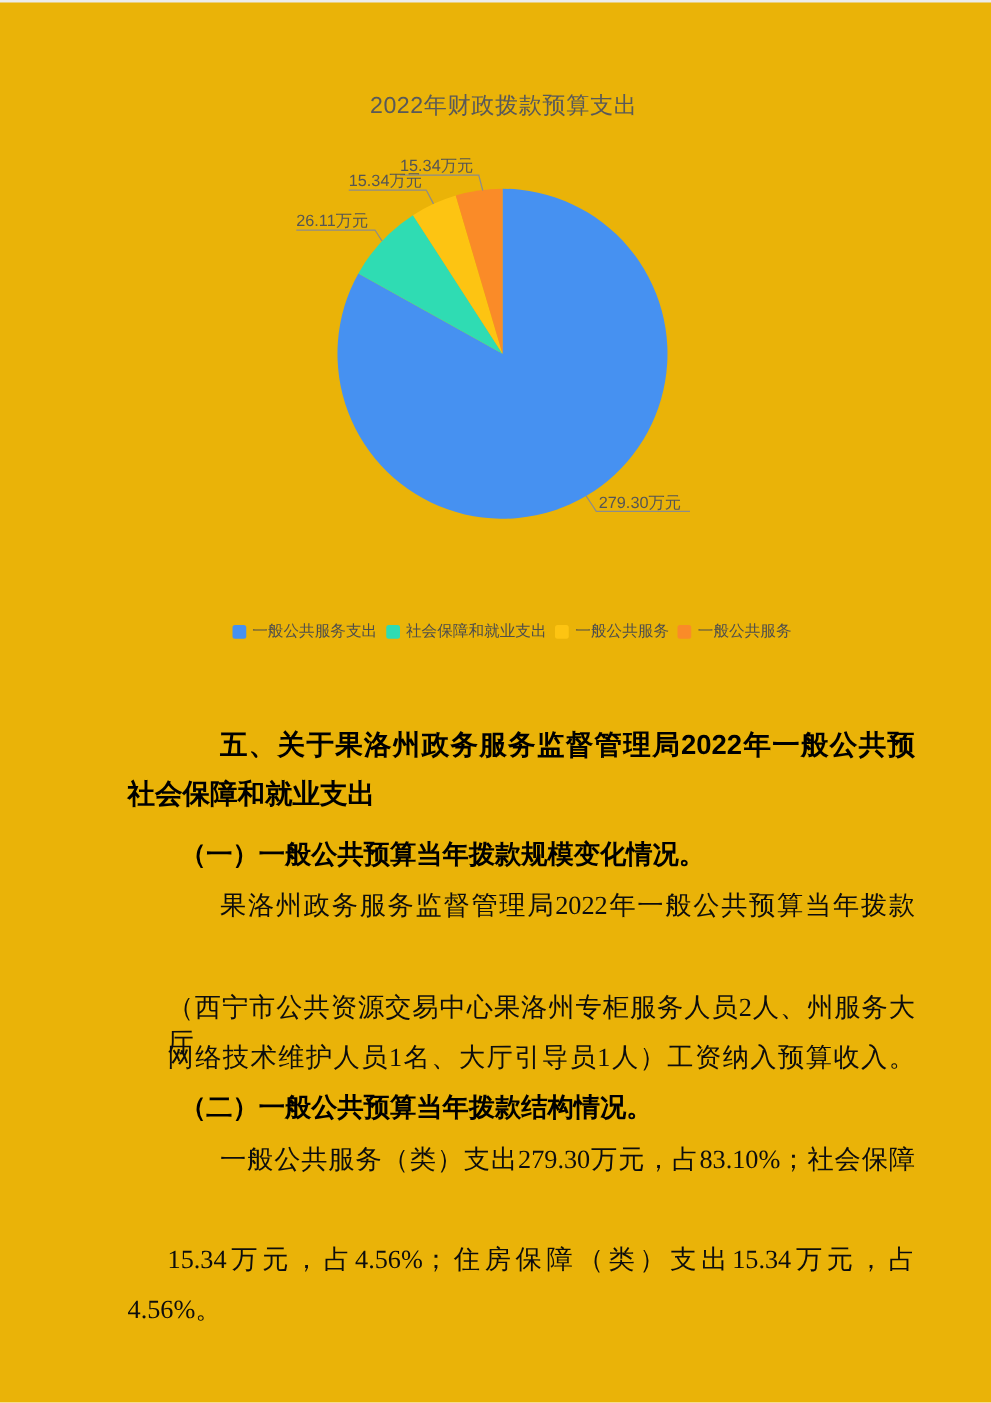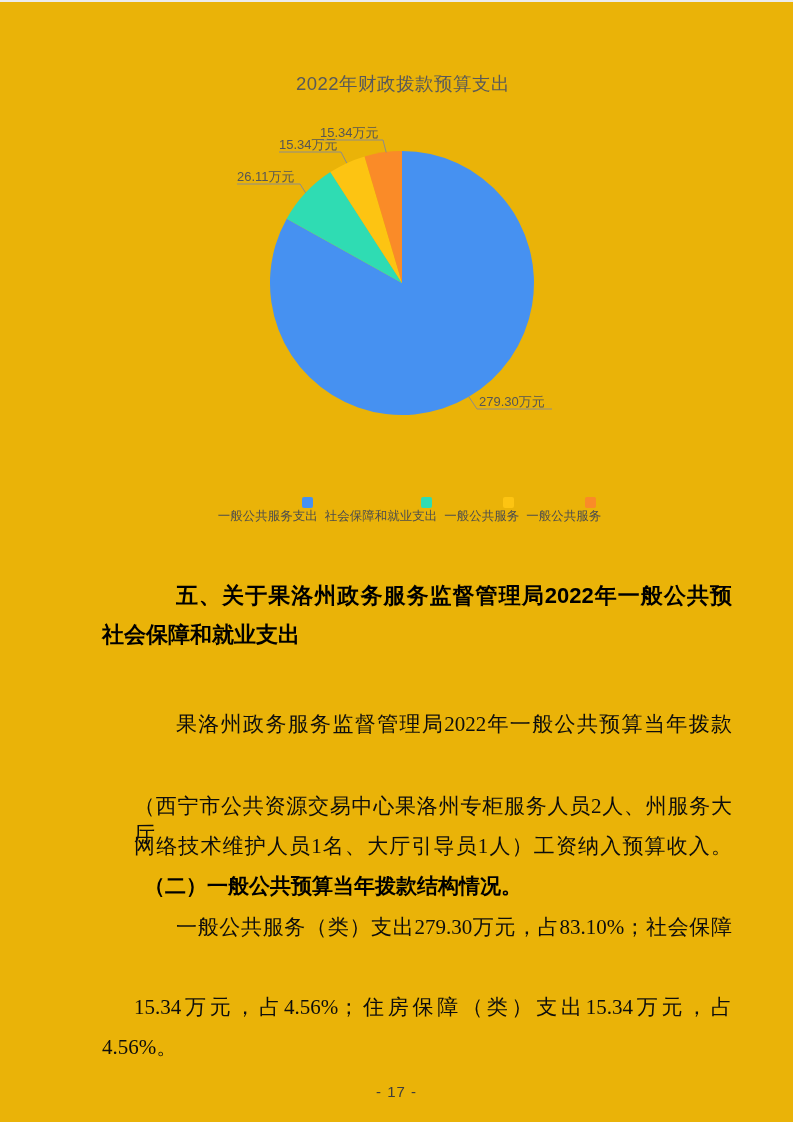--- a/index.html
+++ b/index.html
@@ -10,21 +10,21 @@
   
   .chart-title{position:absolute;top:71px;left:0;width:806px;text-align:center;
      font-family:"Liberation Sans",sans-serif;font-size:18.5px;color:#595959;letter-spacing:.5px;}
   .pie-svg{position:absolute;top:120px;left:180px;}
   .pie-label{font-family:"Liberation Sans",sans-serif;font-size:13px;fill:#555555;}
   .label-line{fill:none;stroke:#8c8c8c;stroke-width:1;}
 
   .legend{position:absolute;top:497px;left:13px;width:793px;display:flex;
      justify-content:center;align-items:center;gap:7px;
      font-family:"Liberation Sans",sans-serif;font-size:12.5px;color:#4d4d4d;}
-  .legend-item{display:flex;align-items:flex-end;flex-direction:column;}
+  .legend-item{display:flex;align-items:center;}
   .legend-swatch{width:11px;height:11px;border-radius:2px;margin-right:5px;flex:0 0 auto;}
 
   
   .tline{position:absolute;left:102px;width:598px;white-space:nowrap;color:#0d0d0d;}
   .just{white-space:normal;text-align:justify;text-align-last:justify;margin-left:32px;}
   .indent{text-indent:42px;}
   .head{font-family:"Liberation Sans",sans-serif;font-weight:700;font-size:22px;color:#000;}
   .sub{font-weight:700;font-size:21px;color:#000;}
   .body-line{font-size:21px;}
   .page-num{position:absolute;top:1083px;left:0;width:793px;text-align:center;
@@ -71,25 +71,25 @@
     </div>
     <div class="legend-item">
       <span class="legend-swatch" style="background: rgb(250, 139, 40);"></span>
       <span>一般公共服务</span>
     </div>
   </div>
 
   <div class="tline head just indent" style="top:581px;">五、关于果洛州政务服务监督管理局2022年一般公共预</div>
   <div class="tline head" style="top:620px;">社会保障和就业支出</div>
 
+  <div class="tline sub indent" style="top:669px;">（一）一般公共预算当年拨款规模变化情况。</div>
 
   <div class="tline body-line just indent" style="top:710px;">果洛州政务服务监督管理局2022年一般公共预算当年拨款</div>
   <div class="tline body-line just" style="top:792px;">（西宁市公共资源交易中心果洛州专柜服务人员2人、州服务大厅</div>
   <div class="tline body-line just" style="top:832px;">网络技术维护人员1名、大厅引导员1人）工资纳入预算收入。</div>
 
   <div class="tline sub indent" style="top:872px;">（二）一般公共预算当年拨款结构情况。</div>
 
   <div class="tline body-line just indent" style="top:913px;">一般公共服务（类）支出279.30万元，占83.10%；社会保障</div>
   <div class="tline body-line just" style="top:993px;">15.34万元，占4.56%；住房保障（类）支出15.34万元，占</div>
   <div class="tline body-line" style="top:1033px;">4.56%。</div>
 
-  <div class="page-num">- 17 -</div>
 </div>
 
 </body></html>

